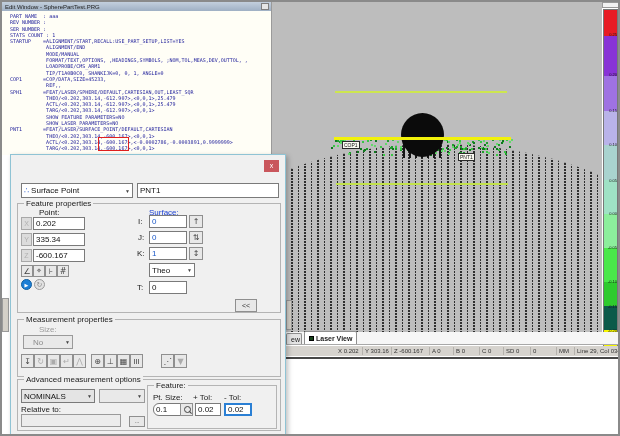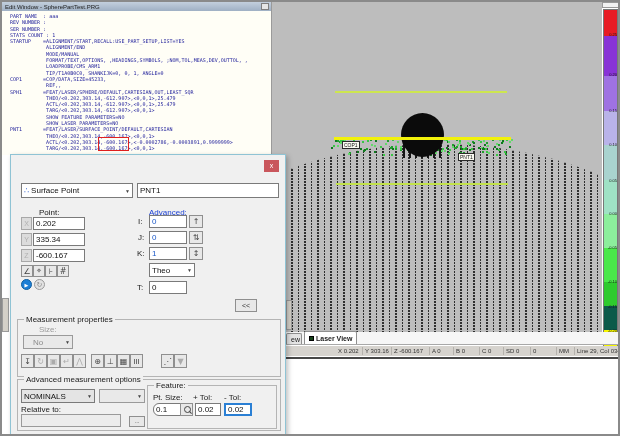--- a/index.html
+++ b/index.html
@@ -325,41 +325,44 @@
   <div class="dialog">
     <div class="dlg-close">x</div>
 
     <div class="combo" style="left:10px;top:28px;width:112px;height:15px;">
       <span style="color:#2255cc;font-size:8px;margin-right:2px;">∴</span>
       <span>Surface Point</span>
       <span class="arr">▼</span>
     </div>
     <div class="inp" style="left:126px;top:28px;width:142px;height:15px;line-height:13px;">PNT1</div>
 
+    <div class="group" style="left:6px;top:48px;width:264px;height:110px;">
+      <span class="legend">Feature properties</span>
+    </div>
     <span class="lbl" style="left:28px;top:53px;">Point:</span>
     <span class="mini" style="left:10px;top:62px;">X</span>
     <div class="inp" style="left:22px;top:62px;width:52px;height:13px;">0.202</div>
     <span class="mini" style="left:10px;top:78px;">Y</span>
     <div class="inp" style="left:22px;top:78px;width:52px;height:13px;">335.34</div>
     <span class="mini" style="left:10px;top:94px;">Z</span>
     <div class="inp" style="left:22px;top:94px;width:52px;height:13px;">-600.167</div>
     <div class="tool-row" style="left:10px;top:110px;">
         <div class="ibtn" style="width: 12px; height: 12px;">∠</div>
         <div class="ibtn" style="width: 12px; height: 12px;">⌖</div>
         <div class="ibtn" style="width: 12px; height: 12px;">⊦</div>
         <div class="ibtn" style="width: 12px; height: 12px;">#</div>
       </div>
     <div class="round play" style="left:10px;top:124px;">
       <span>▶</span>
     </div>
     <div class="round reset" style="left:23px;top:124px;">
       <span>↻</span>
     </div>
 
-    <span class="lbl blue" style="left:138px;top:53px;">Advanced:</span>
+    <span class="lbl blue" style="left:138px;top:53px;">Surface:</span>
     <span class="lbl" style="left:127px;top:62px;">I:</span>
     <div class="inp blue" style="left:138px;top:60px;width:38px;height:13px;">0</div>
     <div class="ibtn" style="position:absolute;left:178px;top:60px;width:14px;height:13px;">↑</div>
     <span class="lbl" style="left:127px;top:78px;">J:</span>
     <div class="inp blue" style="left:138px;top:76px;width:38px;height:13px;">0</div>
     <div class="ibtn" style="position:absolute;left:178px;top:76px;width:14px;height:13px;">⇅</div>
     <span class="lbl" style="left:126px;top:94px;">K:</span>
     <div class="inp blue" style="left:138px;top:92px;width:38px;height:13px;">1</div>
     <div class="ibtn" style="position:absolute;left:178px;top:92px;width:14px;height:13px;">↕</div>
     <div class="combo" style="left:138px;top:108px;width:46px;height:14px;">

